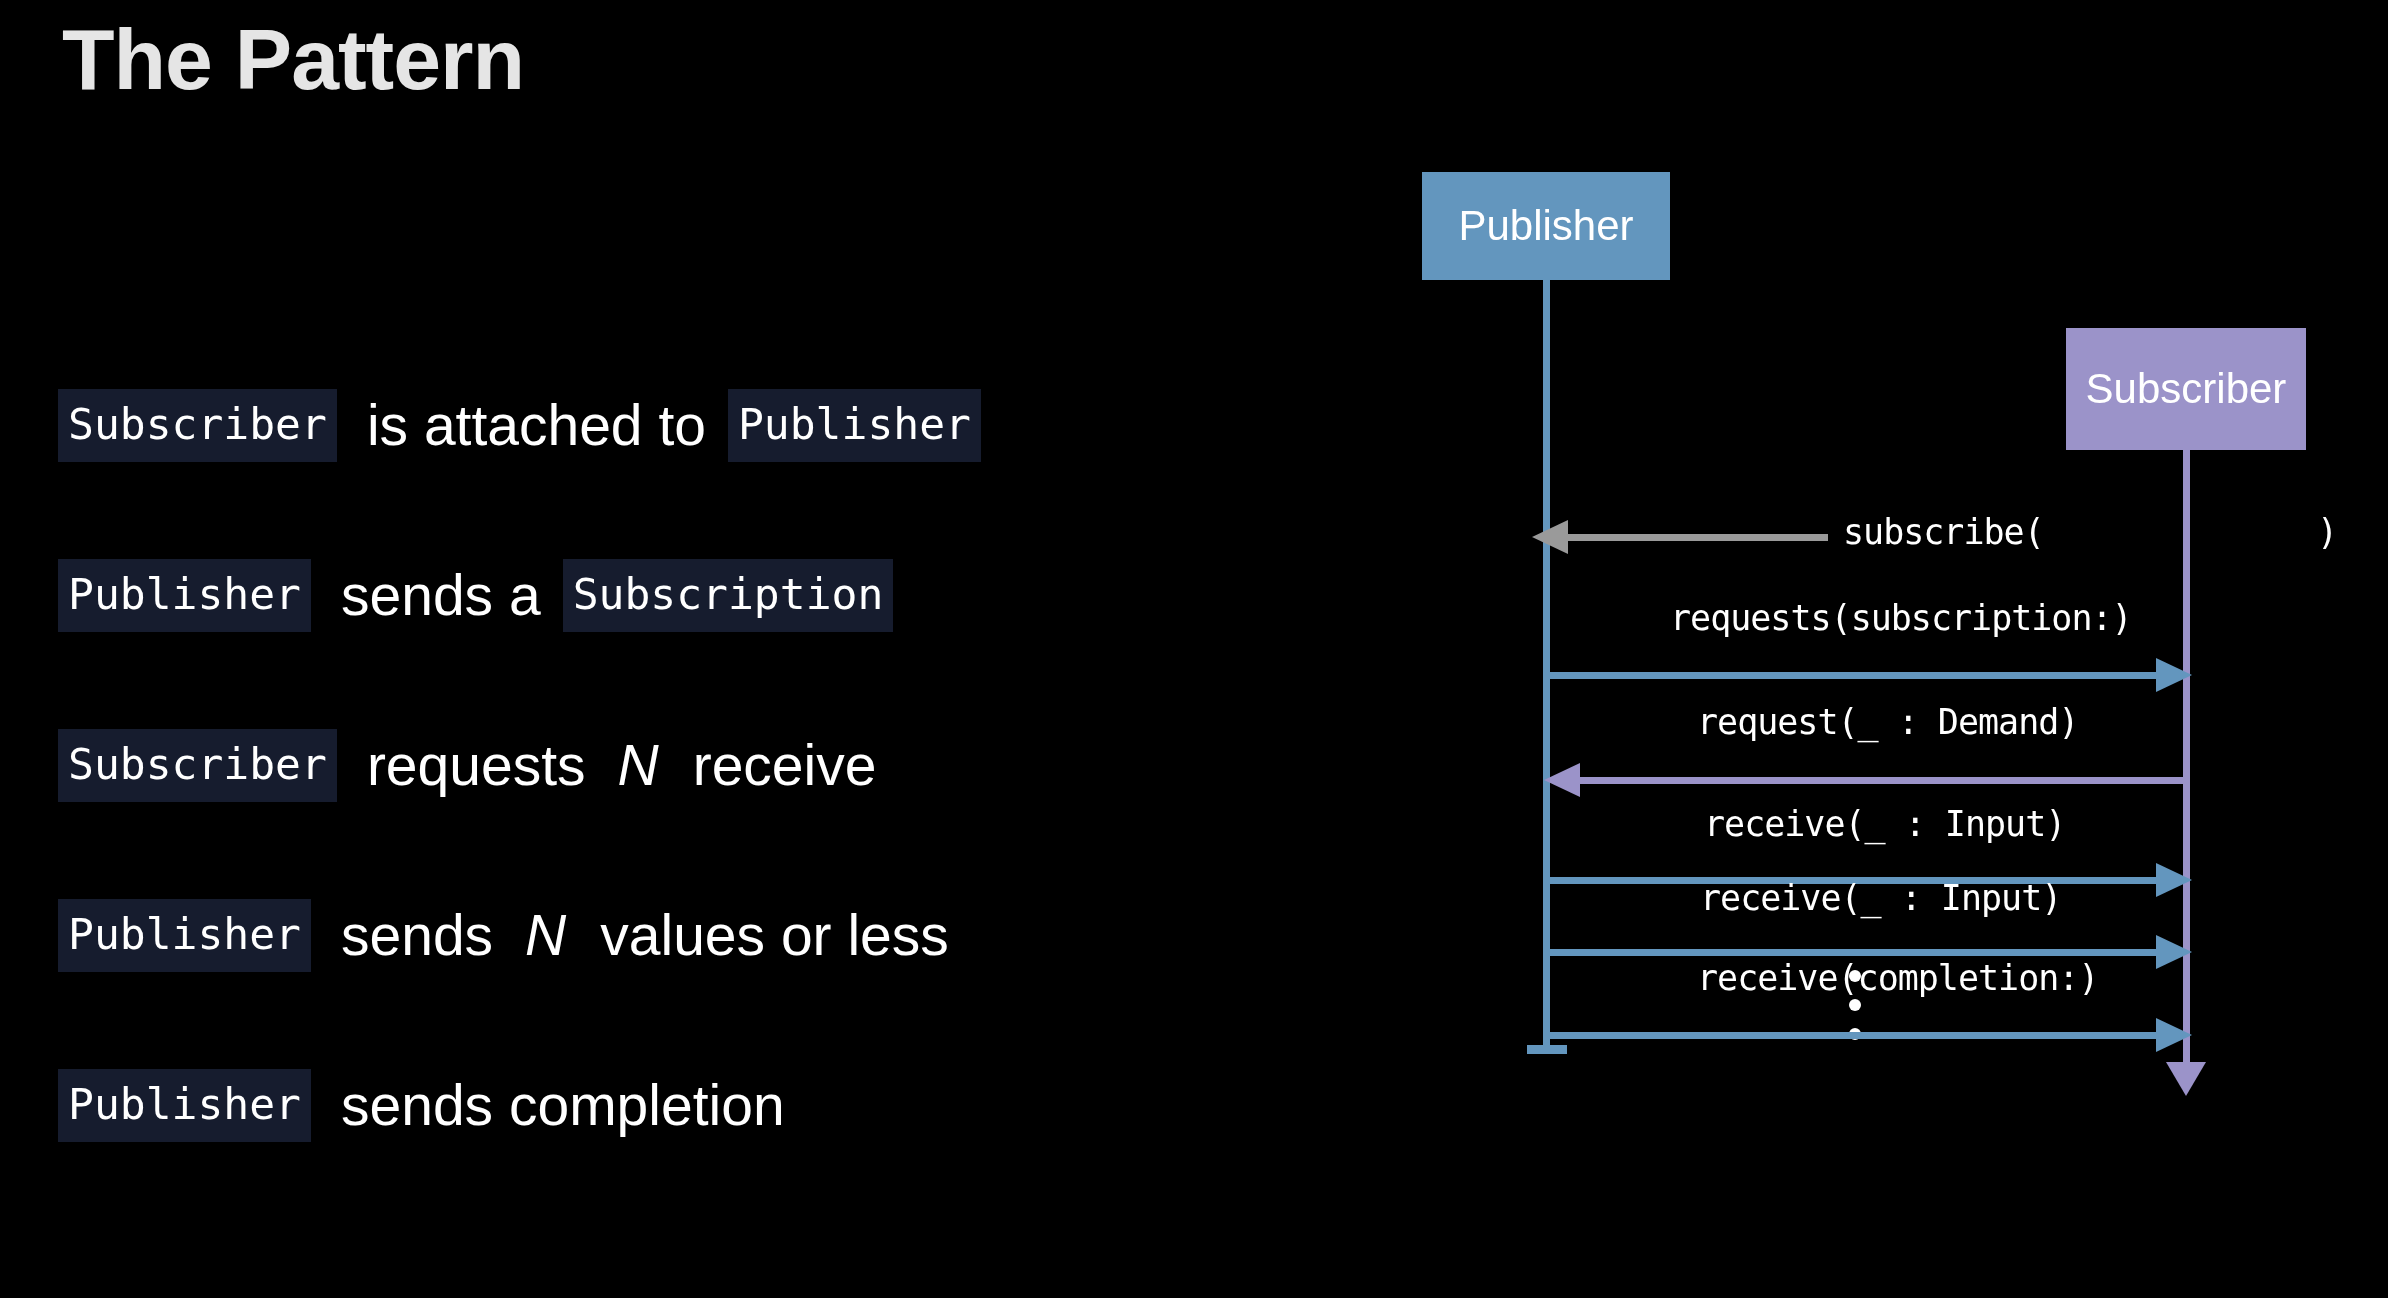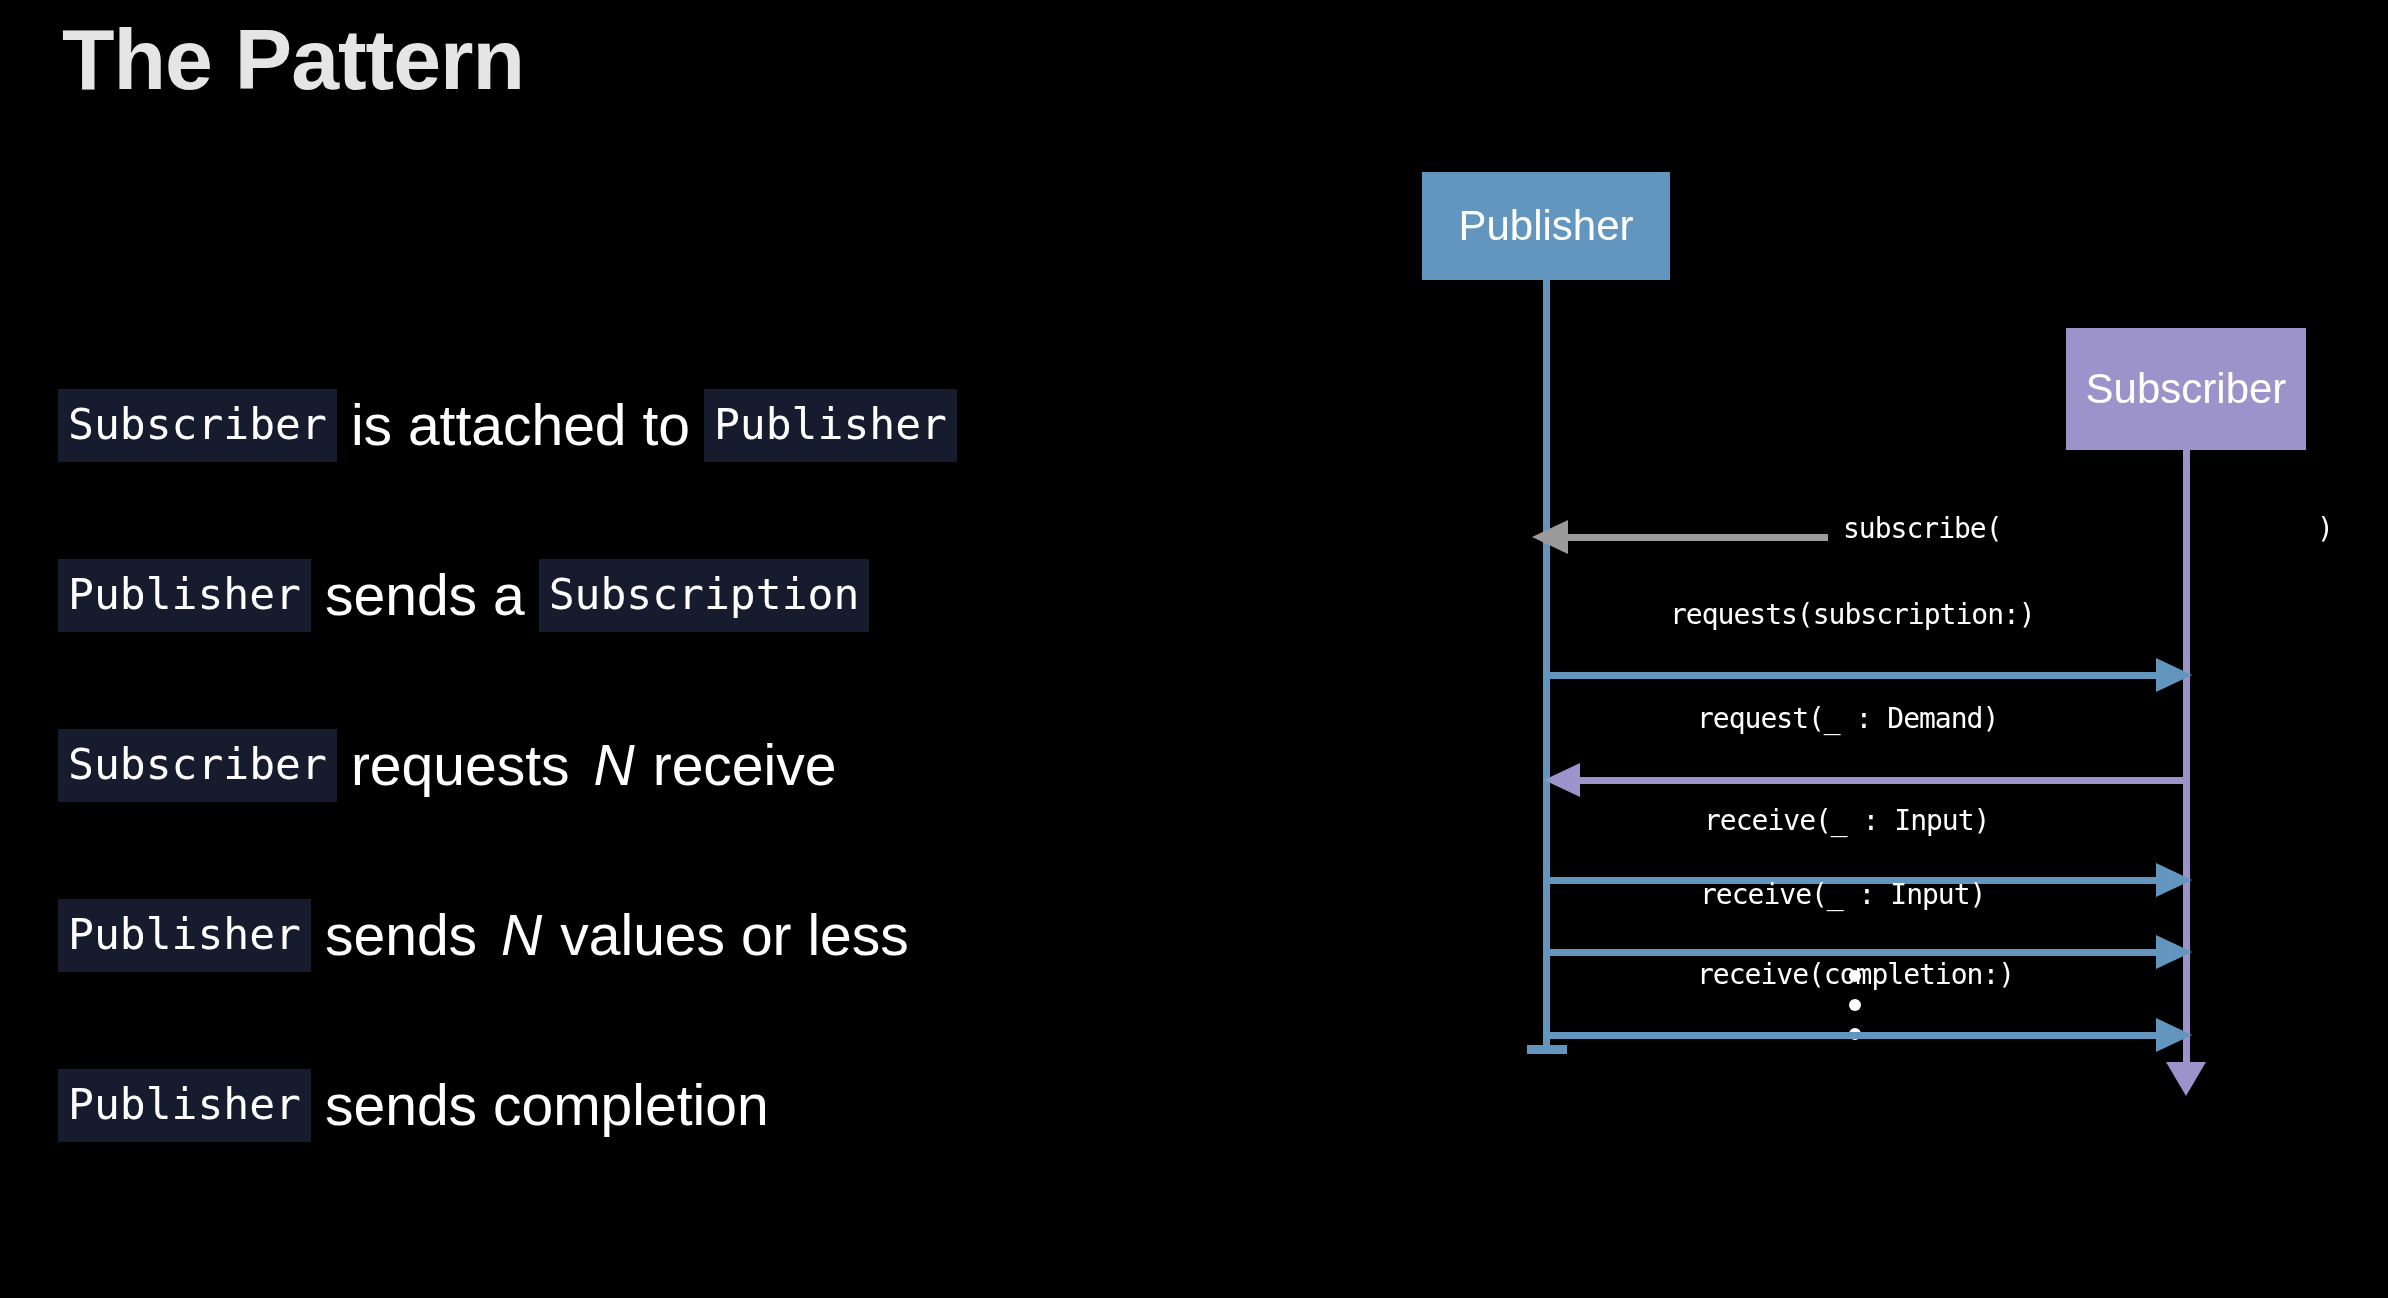--- a/index.html
+++ b/index.html
@@ -52,21 +52,22 @@
     font-size: 43px;
     background: #161c2e;
     color: #ffffff;
     padding: 14px 10px 16px 10px;
     line-height: 1;
     letter-spacing: 0px;
     display: inline-block;
   }
   .plain {
     display: inline-block;
-    padding: 0 14px;
+    padding: 0 22px;
+    margin-left: 8px;
   }
   .italic-n {
     font-style: italic;
     display: inline-block;
     padding: 0 4px 0 10px;
   }
 
   
   #sequence-diagram {
     position: absolute;
@@ -130,21 +131,21 @@
     top: 912px;
     width: 0;
     height: 0;
     border-left: 20px solid transparent;
     border-right: 20px solid transparent;
     border-top: 34px solid #9b93c9;
   }
   .msg-label {
     position: absolute;
     font-family: "DejaVu Sans Mono", "Liberation Mono", monospace;
-    font-size: 28px;
+    font-size: 35px;
     color: #ffffff;
     white-space: nowrap;
     letter-spacing: -1px;
   }
   .msg-line {
     position: absolute;
     height: 7px;
   }
   .arrowhead-right {
     position: absolute;

